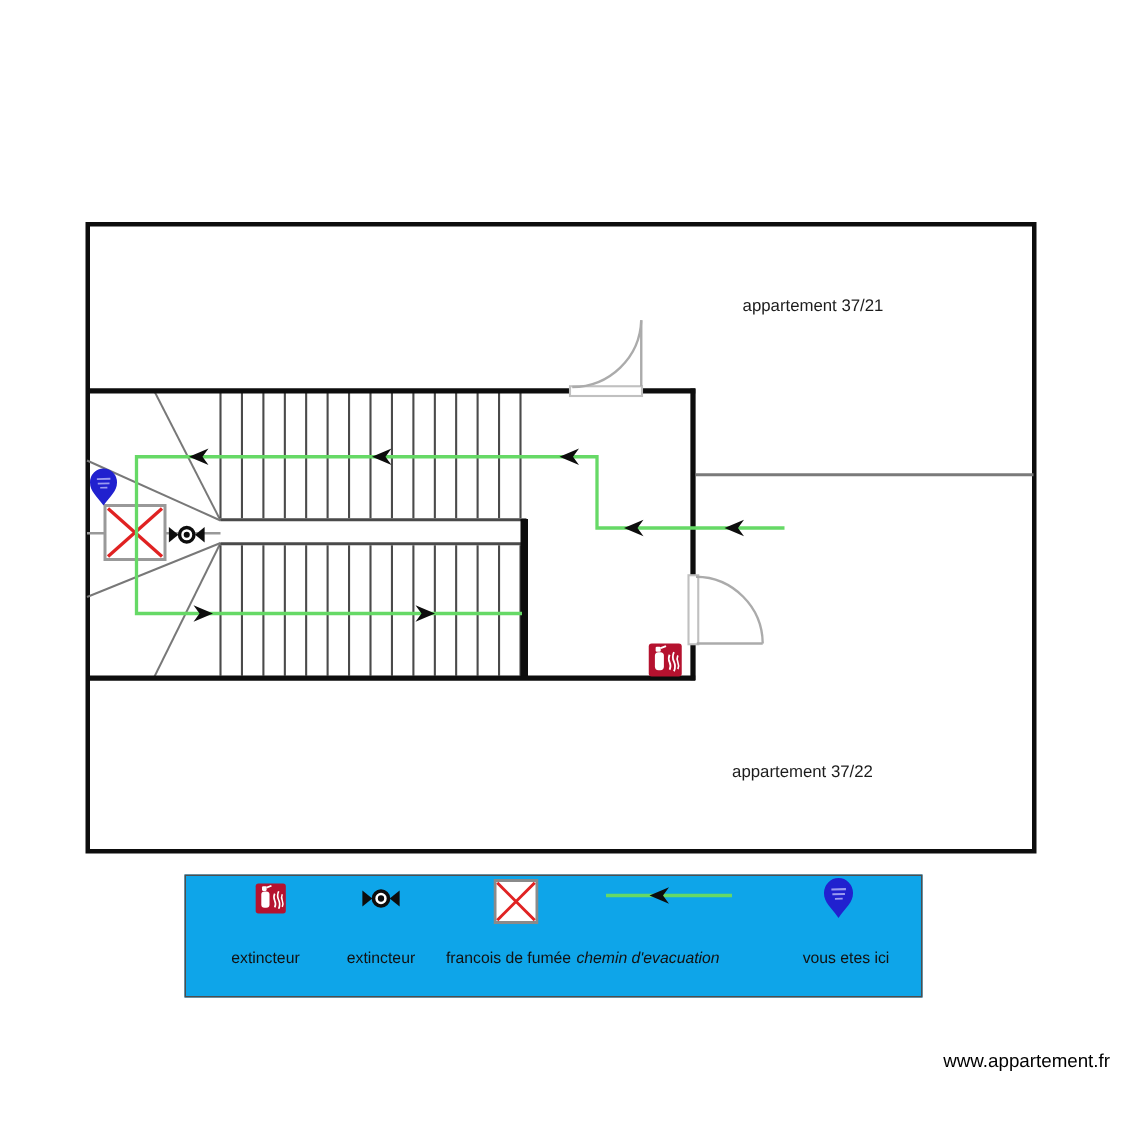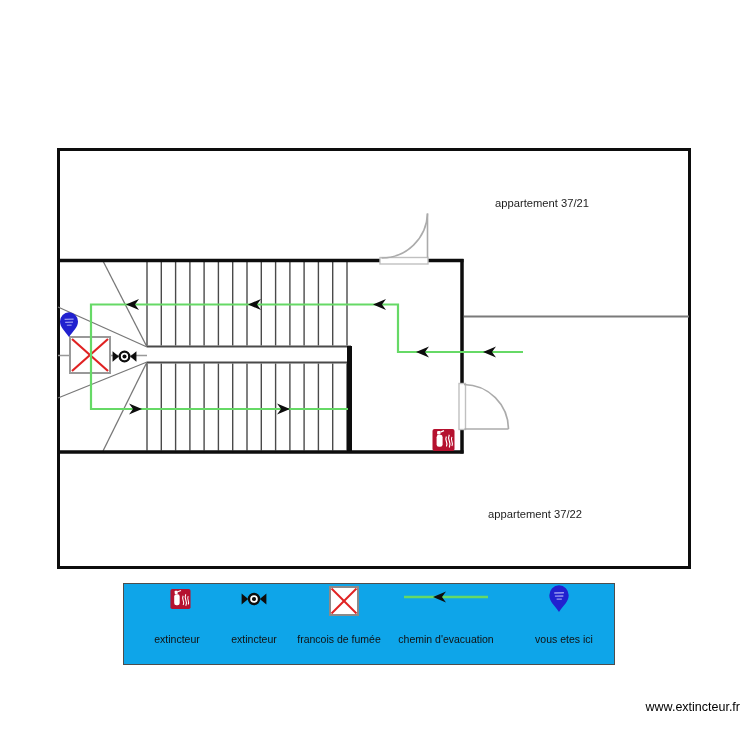--- a/index.html
+++ b/index.html
@@ -173,18 +173,18 @@
       <line x1="0" y1="6" x2="84" y2="6" stroke="#66d966" stroke-width="2.4"></line>
       <polygon points="29,6 42,0.5 38,6 42,11.5" fill="#0d0d0d"></polygon>
     </svg>
     <svg class="ico" style="left:423px;top:1px;" width="24" height="28" viewBox="0 0 22 26">
         <use href="#sym-pin"></use>
       </svg>
 
     <span class="lbl" style="left:53px;">extincteur</span>
     <span class="lbl" style="left:130px;">extincteur</span>
     <span class="lbl" style="left:215px;">francois de fumée</span>
-    <span class="lbl" style="left:322px;">chemin d'evacuation</span>
+    <span class="lbl" style="left:308px;font-style:italic;">chemin d'evacuation</span>
     <span class="lbl" style="left:428px;margin-left:12px;">vous etes ici</span>
   </div>
 
-  <div class="watermark">www.extincteur.fr</div>
+  <div class="watermark">www.appartement.fr</div>
 </div>
 
 </body></html>

